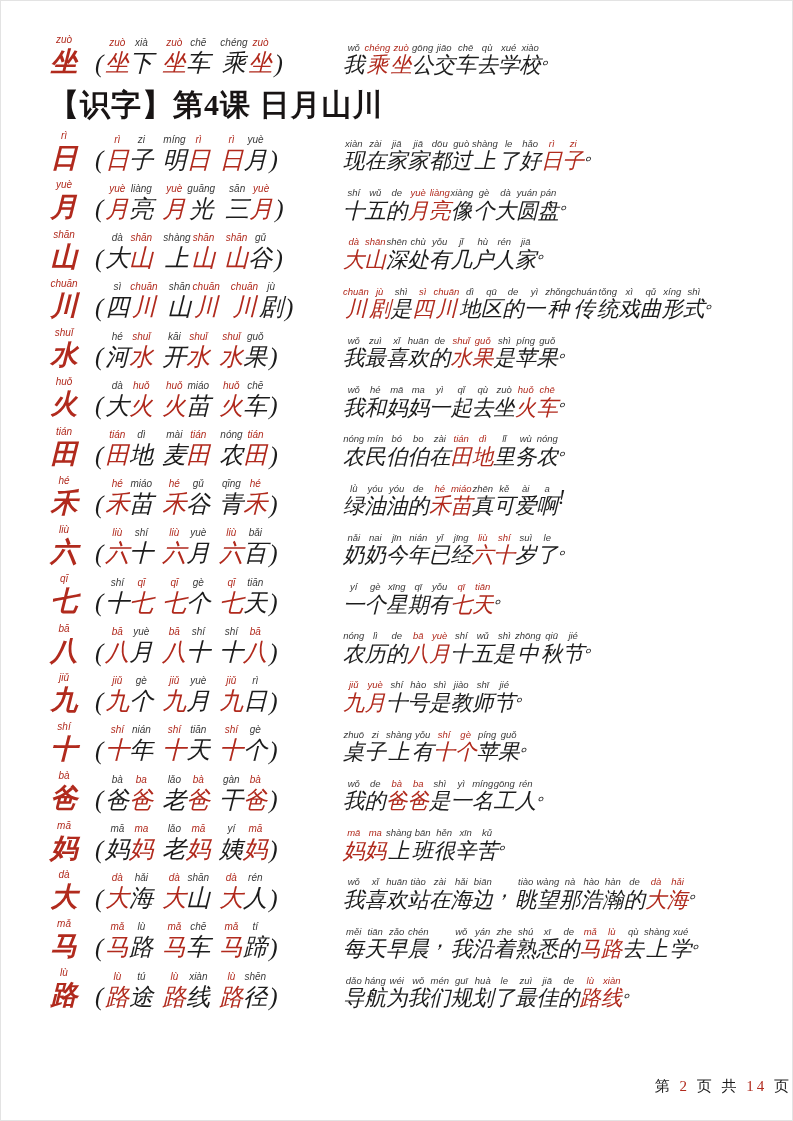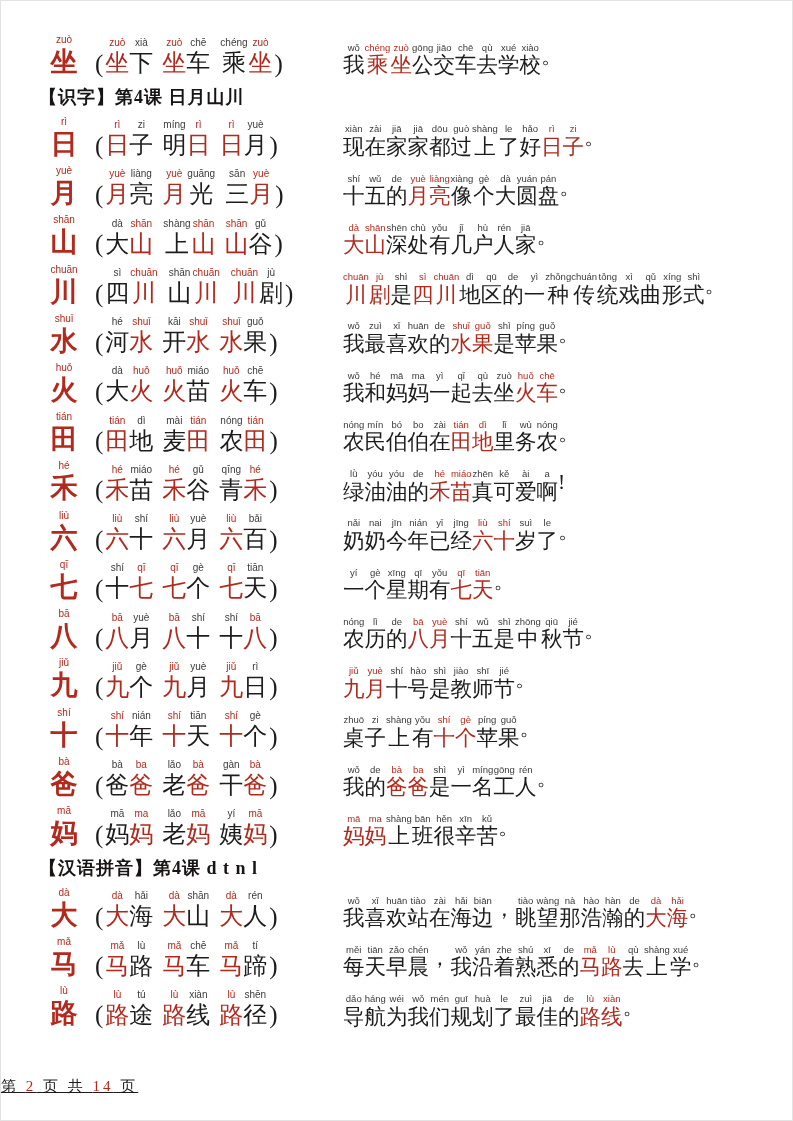--- a/index.html
+++ b/index.html
@@ -4,45 +4,44 @@
 <style>
   html,body{margin:0;padding:0;background:#f2f2f2;}
   .page{
     width:793px;height:1121px;margin:0 auto;background:#ffffff;
     box-sizing:border-box;padding:34px 26px 0 38px;position:relative;
     overflow:hidden;border:1px solid #e3e3e3;
     font-family:"Liberation Sans",sans-serif;
   }
   .heading{
     font-family:"Liberation Serif",serif;font-weight:700;
-    font-size:18px;color:#181414;margin:10px 0 8px;letter-spacing:1px;
+    font-size:30px;color:#181414;margin:10px 10px 8px;letter-spacing:1px;
     line-height:1.2;
   }
-  .row{display:flex;align-items:flex-end;margin:0 0 7px;}
+  .row{display:flex;align-items:flex-end;margin:0 0 7px;font-style:italic;}
   .cc{display:flex;flex-direction:column;align-items:center;line-height:1;}
   .py{font-size:10px;color:#3a3a3a;white-space:nowrap;padding:0 1px;margin-bottom:2px;}
   .hz{font-family:"Liberation Serif",serif;color:#1c1c1c;line-height:1.12;}
   .red{color:#b12a1d;}
   .head-col{width:50px;flex-shrink:0;}
   .head-col .hz{font-size:27px;font-weight:700;}
   .words{display:flex;align-items:flex-end;width:234px;flex-shrink:0;margin-left:6px;}
   .words .hz{font-size:24px;}
   .word{display:flex;align-items:flex-end;margin-right:9px;}
   .word:last-of-type{margin-right:0;}
   .paren{font-size:25px;color:#1c1c1c;line-height:1.05;font-family:"Liberation Serif",serif;flex-shrink:0;}
   .paren.open{margin-right:2px;}
   .paren.close{margin-left:2px;}
   .sentence{display:flex;align-items:flex-start;flex:1;min-width:0;margin-left:14px;}
   .sentence .hz{font-size:21.5px;}
   .sentence .py{font-size:9.5px;padding:0;margin-bottom:1px;}
   .footer{
-    position:absolute;bottom:24px;left:0;right:0;text-align:left;
+    position:absolute;bottom:24px;left:0;right:0;text-align:right;
     font-family:"Liberation Serif",serif;font-size:15px;color:#1c1c1c;
     letter-spacing:3px;
-    text-decoration:underline;
   }
 </style>
 </head>
 <body>
 
 <div class="page">
   <div id="content">
       <div class="row">
         <div class="cc head-col">
           <span class="py red">zuò</span>
@@ -1393,21 +1392,20 @@
           <div class="cc">
             <span class="py">kǔ</span>
             <span class="hz">苦</span>
           </div>
           <div class="cc">
             <span class="py"></span>
             <span class="hz">。</span>
           </div>
         </div>
       </div>
-      <div class="heading">【汉语拼音】第4课 d t n l</div>
       <div class="row">
         <div class="cc head-col">
           <span class="py red">dà</span>
           <span class="hz red">大</span>
         </div>
         <div class="words">
           <span class="paren open">(</span>
           <div class="word">
             <div class="cc">
               <span class="py red">dà</span>

